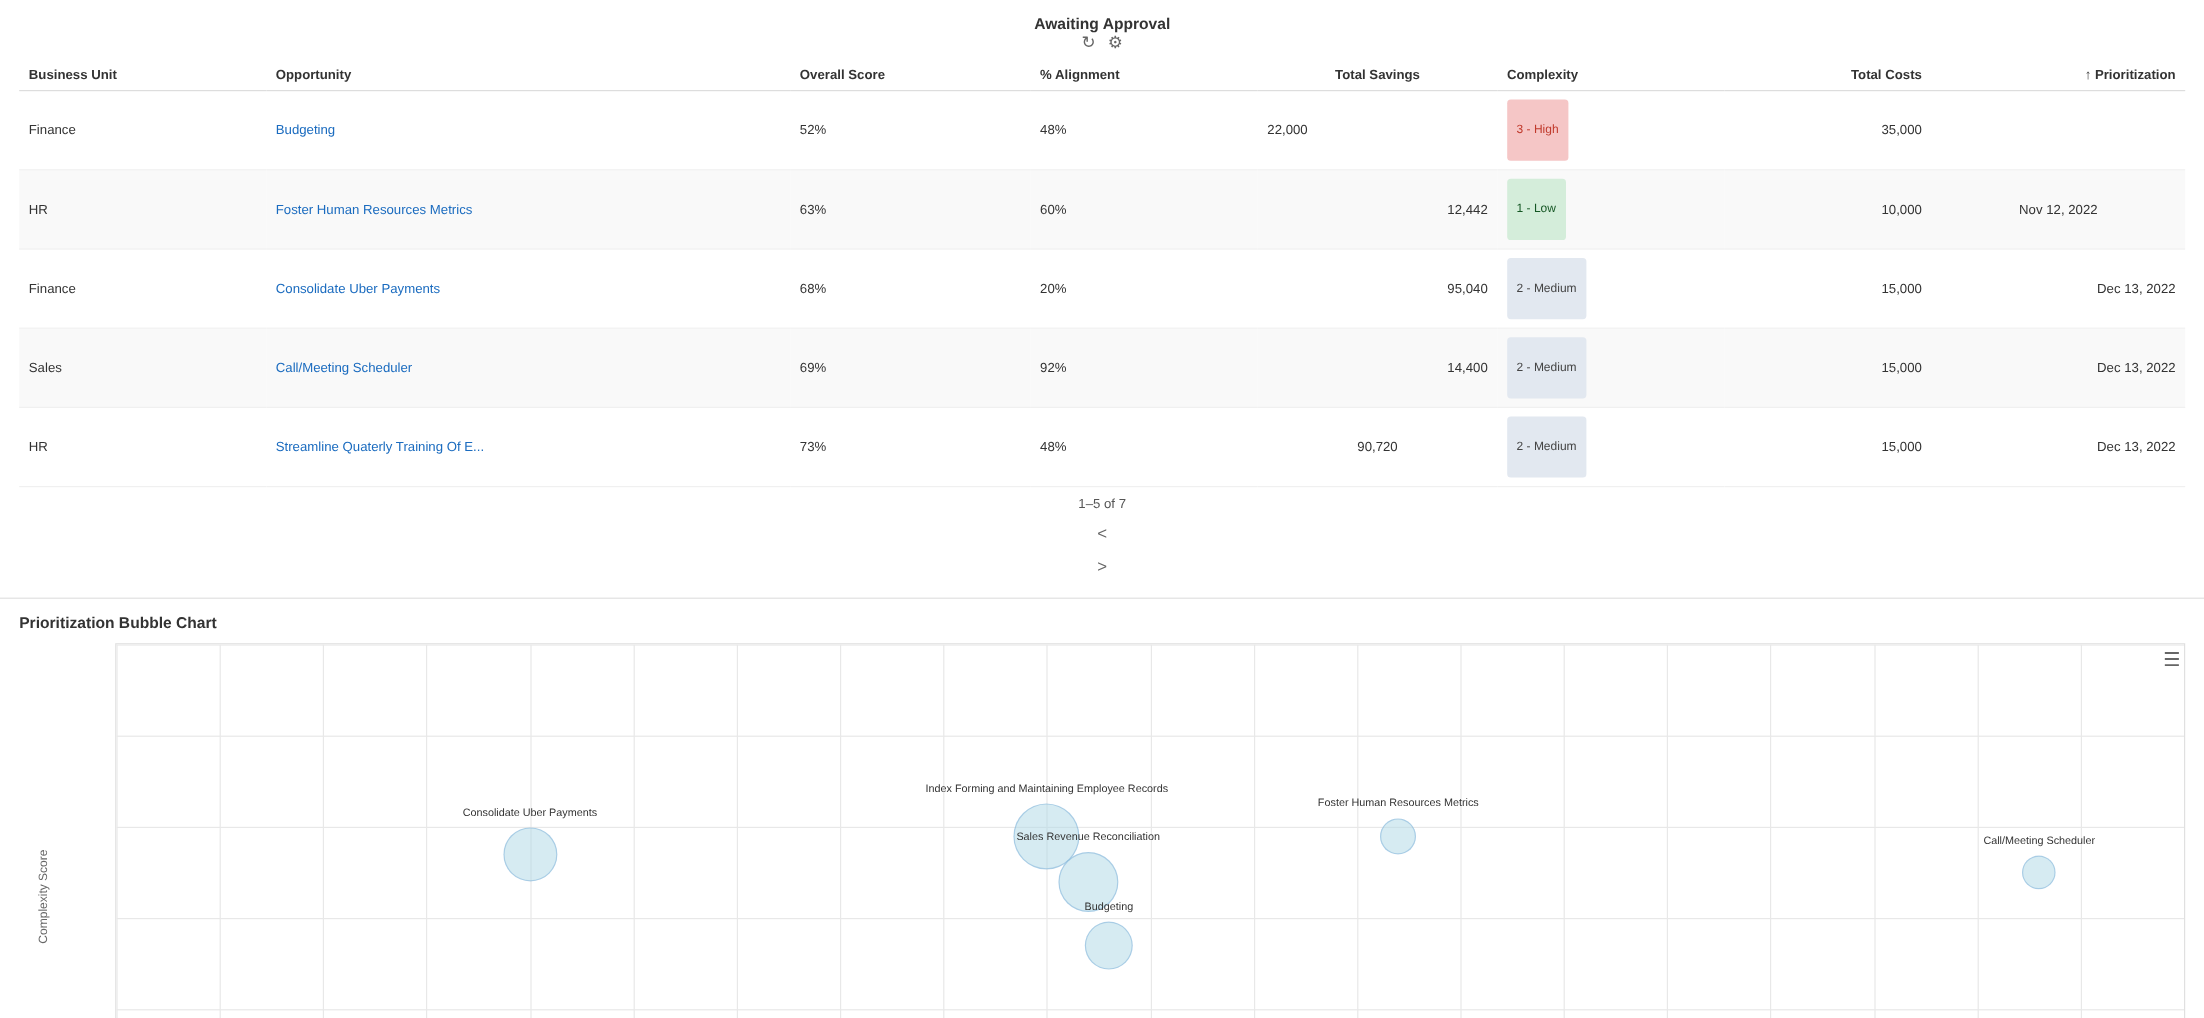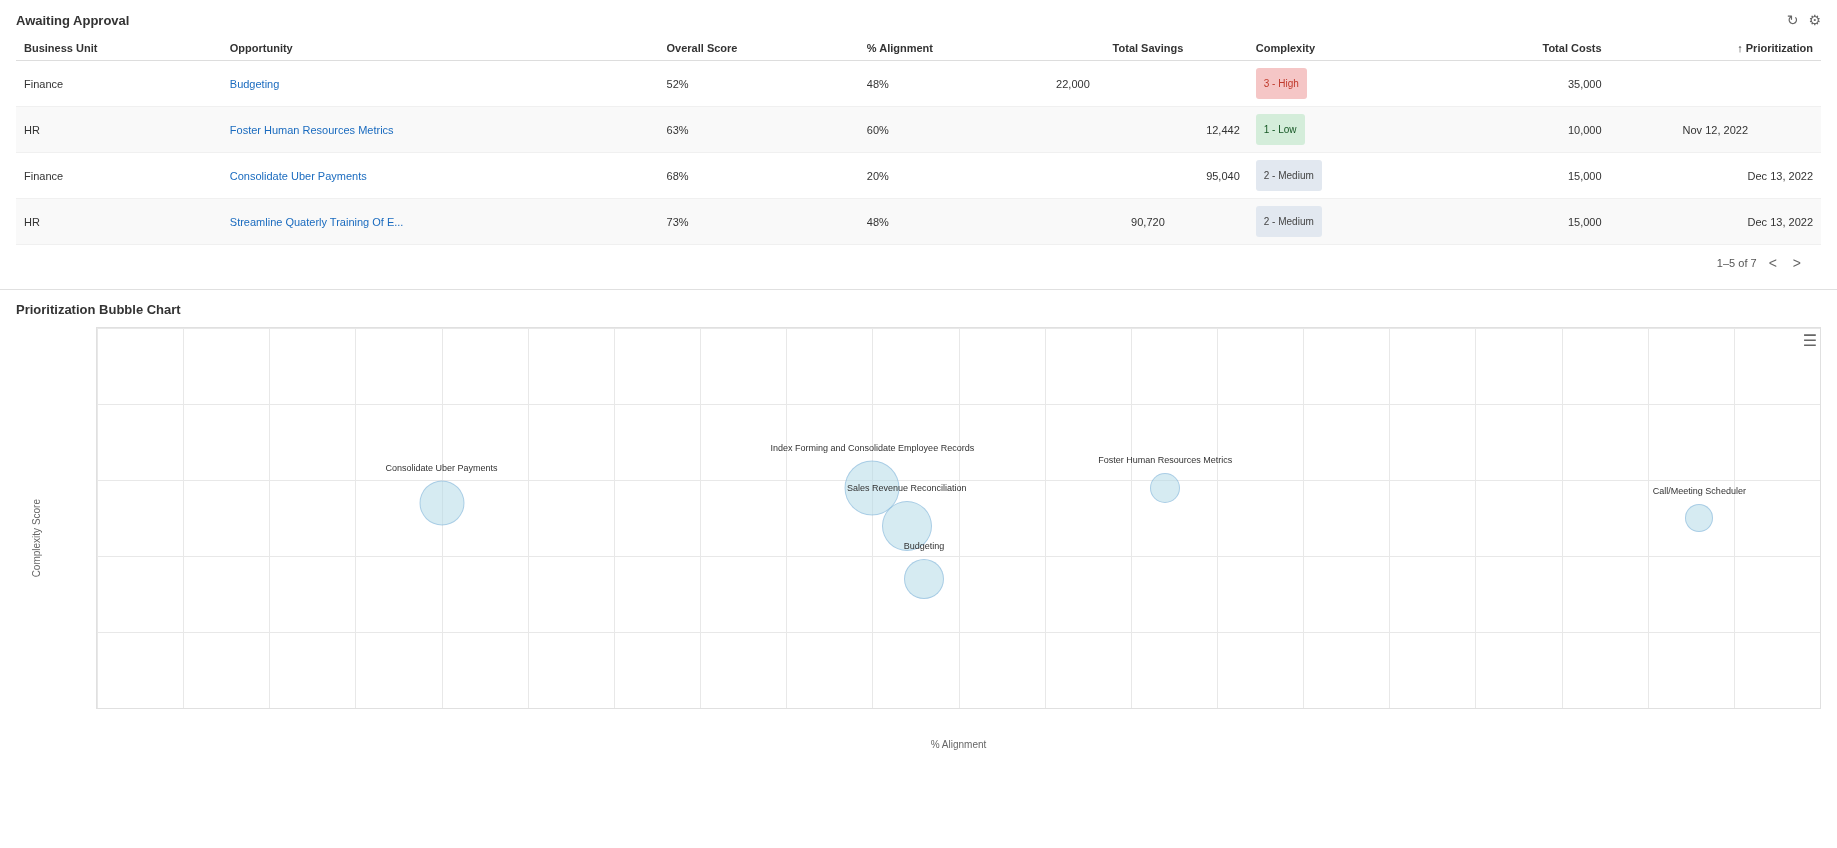--- a/index.html
+++ b/index.html
@@ -2,45 +2,45 @@
 <html><head>
   <meta charset="utf-8">
   <style>
     * { box-sizing: border-box; margin: 0; padding: 0; }
     body { font-family: Arial, sans-serif; font-size: 12px; color: #333; background: #fff; }
 
     .page-container { width: 1837px; min-height: 848px; background: #fff; }
 
     
     .top-section { padding: 12px 16px 8px 16px; position: relative; border-bottom: 1px solid #e0e0e0; }
-    .top-header { display: flex; justify-content: space-between; align-items: center; margin-bottom: 8px; }
+    .top-header { display: flex; justify-content: flex-end; align-items: center; margin-bottom: 8px; flex-direction: column; }
     .section-title { font-size: 13px; font-weight: 600; color: #333; }
     .top-icons { display: flex; gap: 10px; }
     .icon-btn { background: none; border: none; cursor: pointer; color: #666; font-size: 14px; }
 
     
     .data-table { width: 100%; border-collapse: collapse; }
     .data-table th {
       text-align: left; padding: 6px 8px; font-size: 11px; font-weight: 600;
       color: #333; border-bottom: 1px solid #ddd; white-space: nowrap;
     }
     .data-table td { padding: 7px 8px; font-size: 11px; border-bottom: 1px solid #f0f0f0; }
     .data-table tr:nth-child(even) { background: #f9f9f9; }
     .link-cell { color: #1a6bbf; cursor: pointer; }
     .bu-cell { color: #333; }
 
     .badge {
-      display: inline-block; padding: 10px 8px; border-radius: 3px;
+      display: inline-block; padding: 20px 8px; border-radius: 3px;
       font-size: 10px; white-space: nowrap;
     }
     .badge-high { background: #f5c6c6; color: #c0392b; }
     .badge-low { background: #d4edda; color: #155724; }
     .badge-medium { background: #e2e8f0; color: #444; }
 
-    .pagination-row { display: flex; justify-content: flex-end; align-items: center; padding: 8px 16px; gap: 8px; }
+    .pagination-row { display: flex; justify-content: center; align-items: center; padding: 8px 16px; gap: 8px; flex-direction: column; }
     .pagination-info { font-size: 11px; color: #555; }
     .pagination-btn { background: none; border: none; cursor: pointer; font-size: 14px; color: #666; padding: 2px 4px; }
 
     
     .chart-section { padding: 12px 16px; }
     .chart-title { font-size: 13px; font-weight: 600; color: #333; margin-bottom: 10px; }
 
     .chart-wrapper { position: relative; width: 100%; }
     .chart-menu-btn { position: absolute; top: 4px; right: 4px; background: none; border: none; cursor: pointer; font-size: 16px; color: #666; z-index: 10; }
 
@@ -145,20 +145,30 @@
       <td><span class="badge badge-low">1 - Low</span></td>
       <td style="text-align:right;">10,000</td>
       <td style="text-align:center;">Nov 12, 2022</td>
     </tr>
           <tr>
       <td class="bu-cell">Finance</td>
       <td><span class="link-cell">Consolidate Uber Payments</span></td>
       <td>68%</td>
       <td>20%</td>
       <td style="text-align:right;">95,040</td>
+      <td><span class="badge badge-medium">2 - Medium</span></td>
+      <td style="text-align:right;">15,000</td>
+      <td style="text-align:right;">Dec 13, 2022</td>
+    </tr>
+          <tr>
+      <td class="bu-cell">Sales</td>
+      <td><span class="link-cell">Call/Meeting Scheduler</span></td>
+      <td>69%</td>
+      <td>92%</td>
+      <td style="text-align:right;">14,400</td>
       <td><span class="badge badge-medium">2 - Medium</span></td>
       <td style="text-align:right;">15,000</td>
       <td style="text-align:right;">Dec 13, 2022</td>
     </tr>
           <tr>
       <td class="bu-cell">HR</td>
       <td><span class="link-cell">Streamline Quaterly Training Of E...</span></td>
       <td>73%</td>
       <td>48%</td>
       <td style="text-align:center;">90,720</td>
@@ -213,21 +223,21 @@
                 <div class="grid-line-v" style="left: 65%;"></div>
                 <div class="grid-line-v" style="left: 70%;"></div>
                 <div class="grid-line-v" style="left: 75%;"></div>
                 <div class="grid-line-v" style="left: 80%;"></div>
                 <div class="grid-line-v" style="left: 85%;"></div>
                 <div class="grid-line-v" style="left: 90%;"></div>
                 <div class="grid-line-v" style="left: 95%;"></div>
                 <div class="bubble" style="left: 20%; top: 46%; width: 45px; height: 45px;"></div>
                 <div class="bubble-label" style="left: 20%; top: 38.0789%; position: absolute; font-size: 9px; color: rgb(51, 51, 51); white-space: nowrap; transform: translate(-50%, -100%); text-align: center;">Consolidate Uber Payments</div>
                 <div class="bubble" style="left: 45%; top: 42%; width: 55px; height: 55px;"></div>
-                <div class="bubble-label" style="left: 45%; top: 32.7632%; position: absolute; font-size: 9px; color: rgb(51, 51, 51); white-space: nowrap; transform: translate(-50%, -100%); text-align: center;">Index Forming and Consolidate Employee Records</div>
+                <div class="bubble-label" style="left: 45%; top: 32.7632%; position: absolute; font-size: 9px; color: rgb(51, 51, 51); white-space: nowrap; transform: translate(-50%, -100%); text-align: center;">Index Forming and Maintaining Employee Records</div>
                 <div class="bubble" style="left: 47%; top: 52%; width: 50px; height: 50px;"></div>
                 <div class="bubble-label" style="left: 47%; top: 43.4211%; position: absolute; font-size: 9px; color: rgb(51, 51, 51); white-space: nowrap; transform: translate(-50%, -100%); text-align: center;">Sales Revenue Reconciliation</div>
                 <div class="bubble" style="left: 62%; top: 42%; width: 30px; height: 30px;"></div>
                 <div class="bubble-label" style="left: 62%; top: 36.0526%; position: absolute; font-size: 9px; color: rgb(51, 51, 51); white-space: nowrap; transform: translate(-50%, -100%); text-align: center;">Foster Human Resources Metrics</div>
                 <div class="bubble" style="left: 48%; top: 66%; width: 40px; height: 40px;"></div>
                 <div class="bubble-label" style="left: 48%; top: 58.7368%; position: absolute; font-size: 9px; color: rgb(51, 51, 51); white-space: nowrap; transform: translate(-50%, -100%); text-align: center;">Budgeting</div>
                 <div class="bubble" style="left: 93%; top: 50%; width: 28px; height: 28px;"></div>
                 <div class="bubble-label" style="left: 93%; top: 44.3158%; position: absolute; font-size: 9px; color: rgb(51, 51, 51); white-space: nowrap; transform: translate(-50%, -100%); text-align: center;">Call/Meeting Scheduler</div>
               </div>
           </div>

